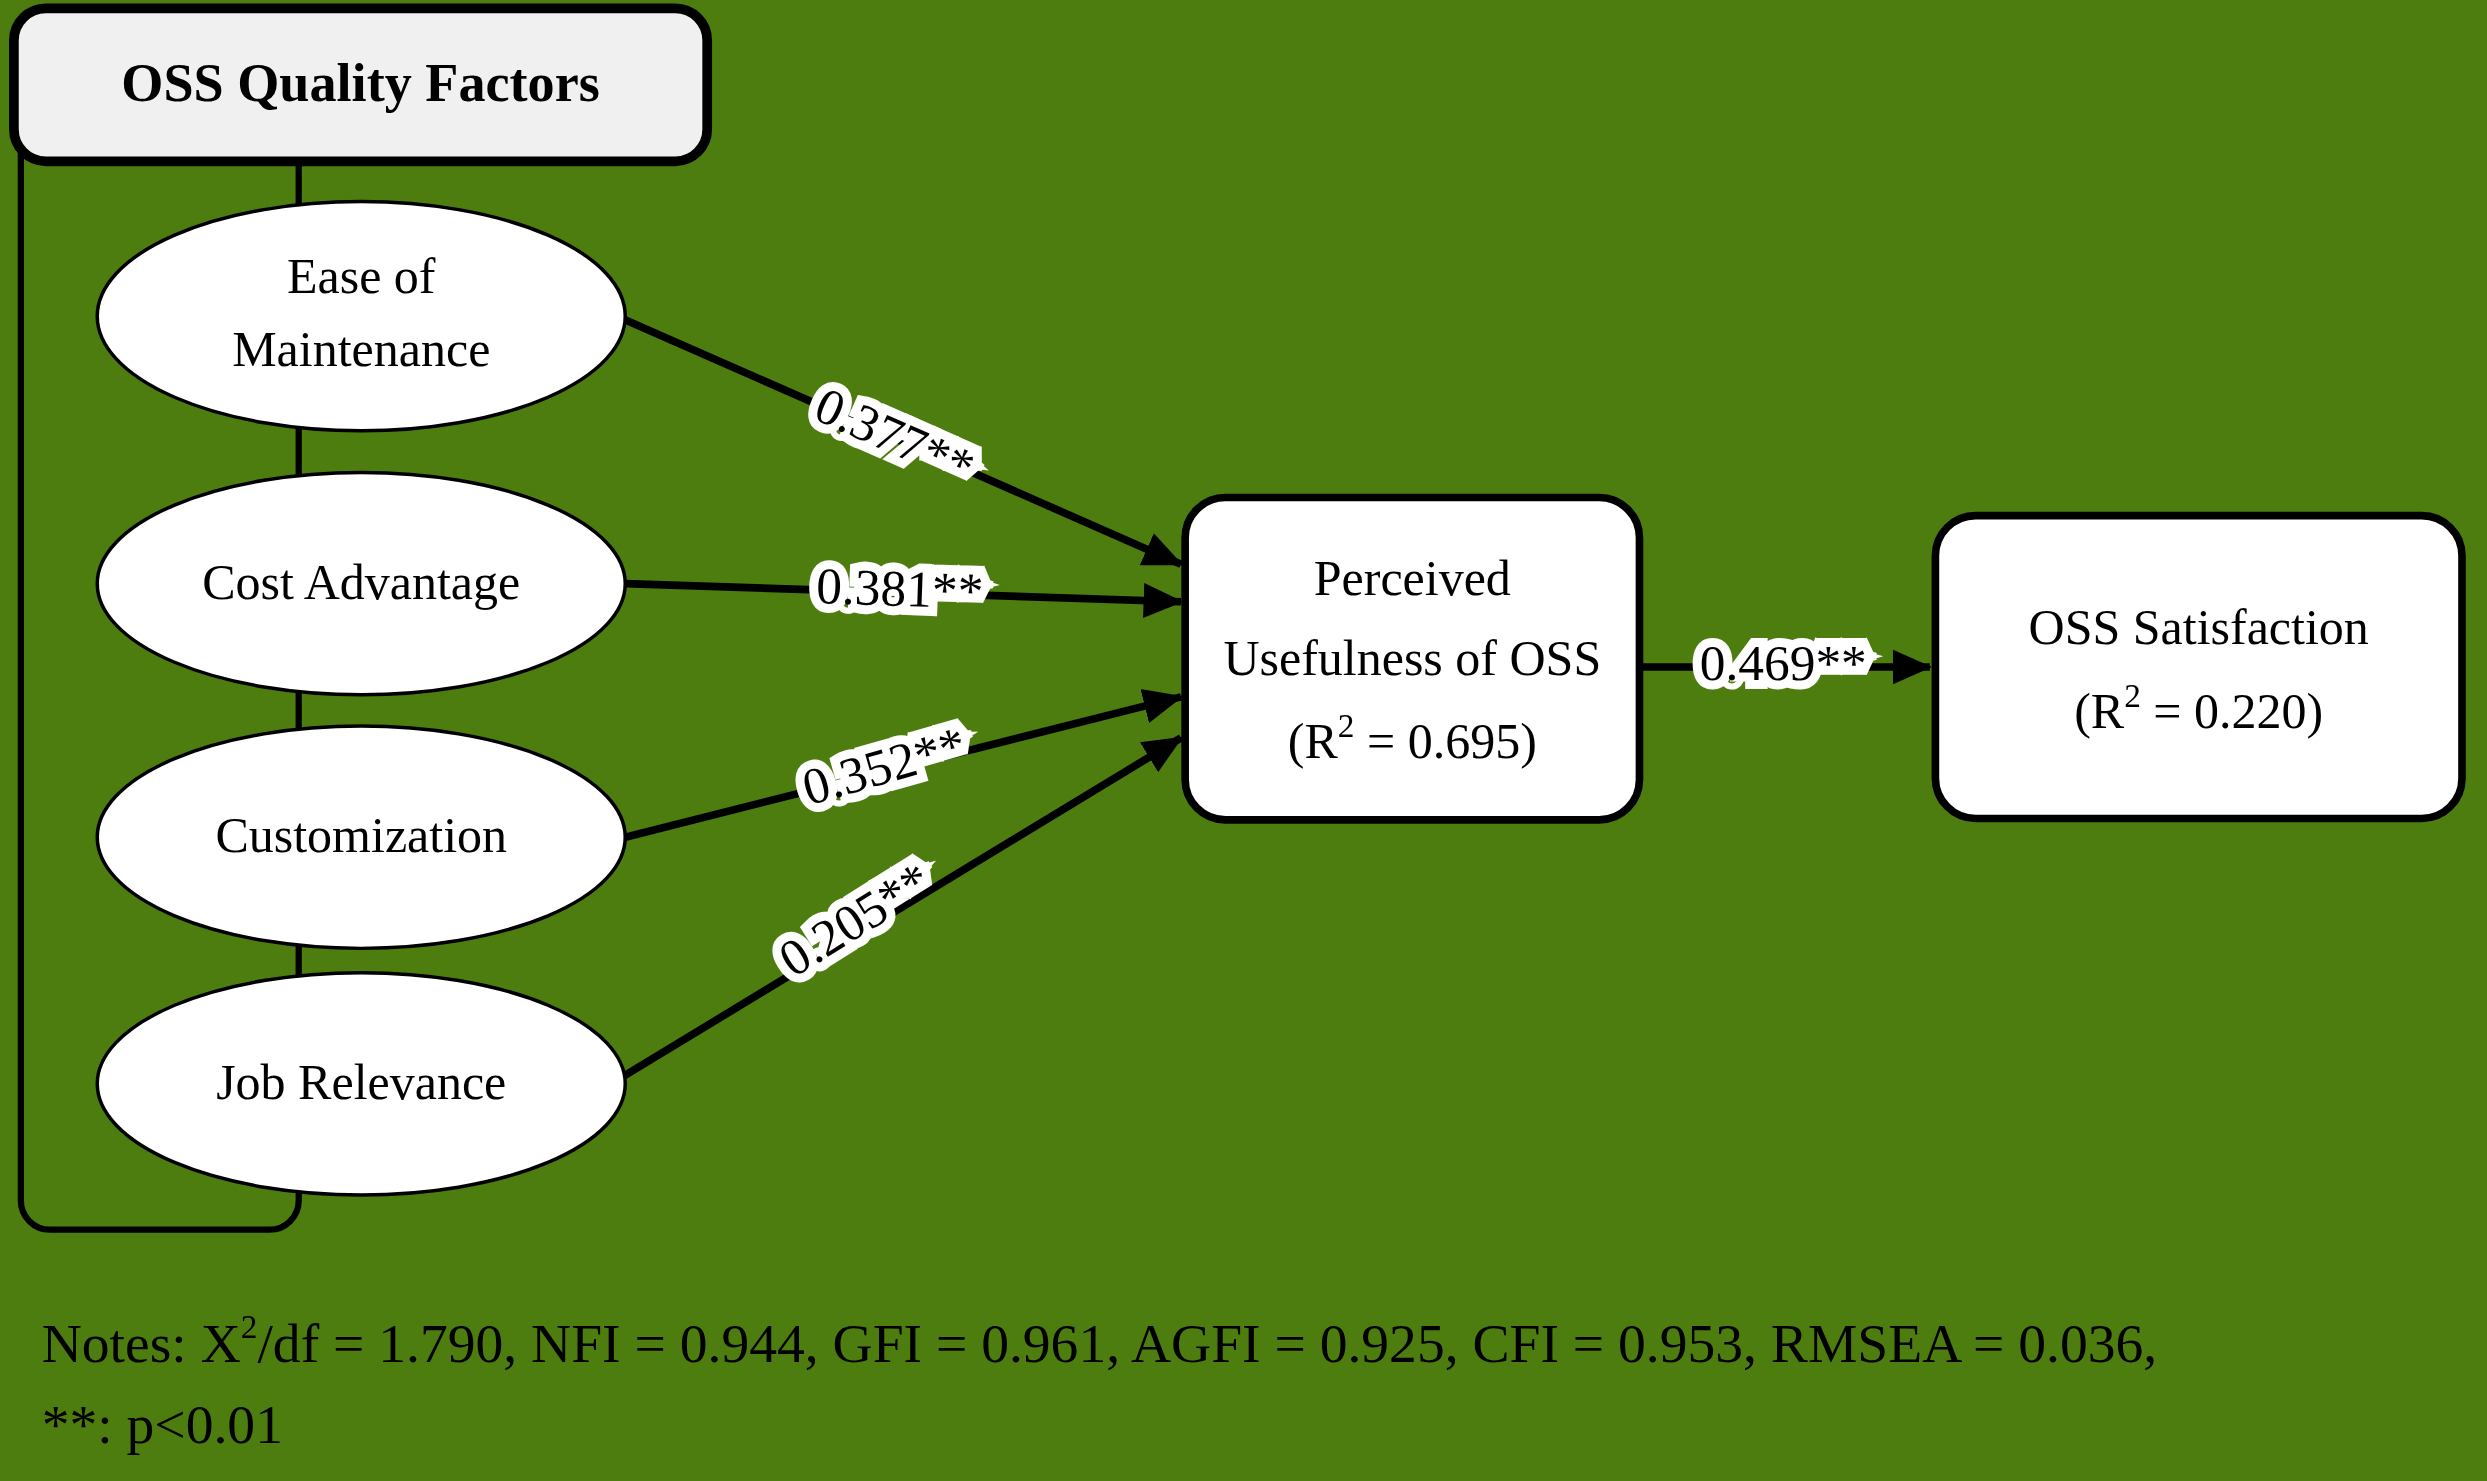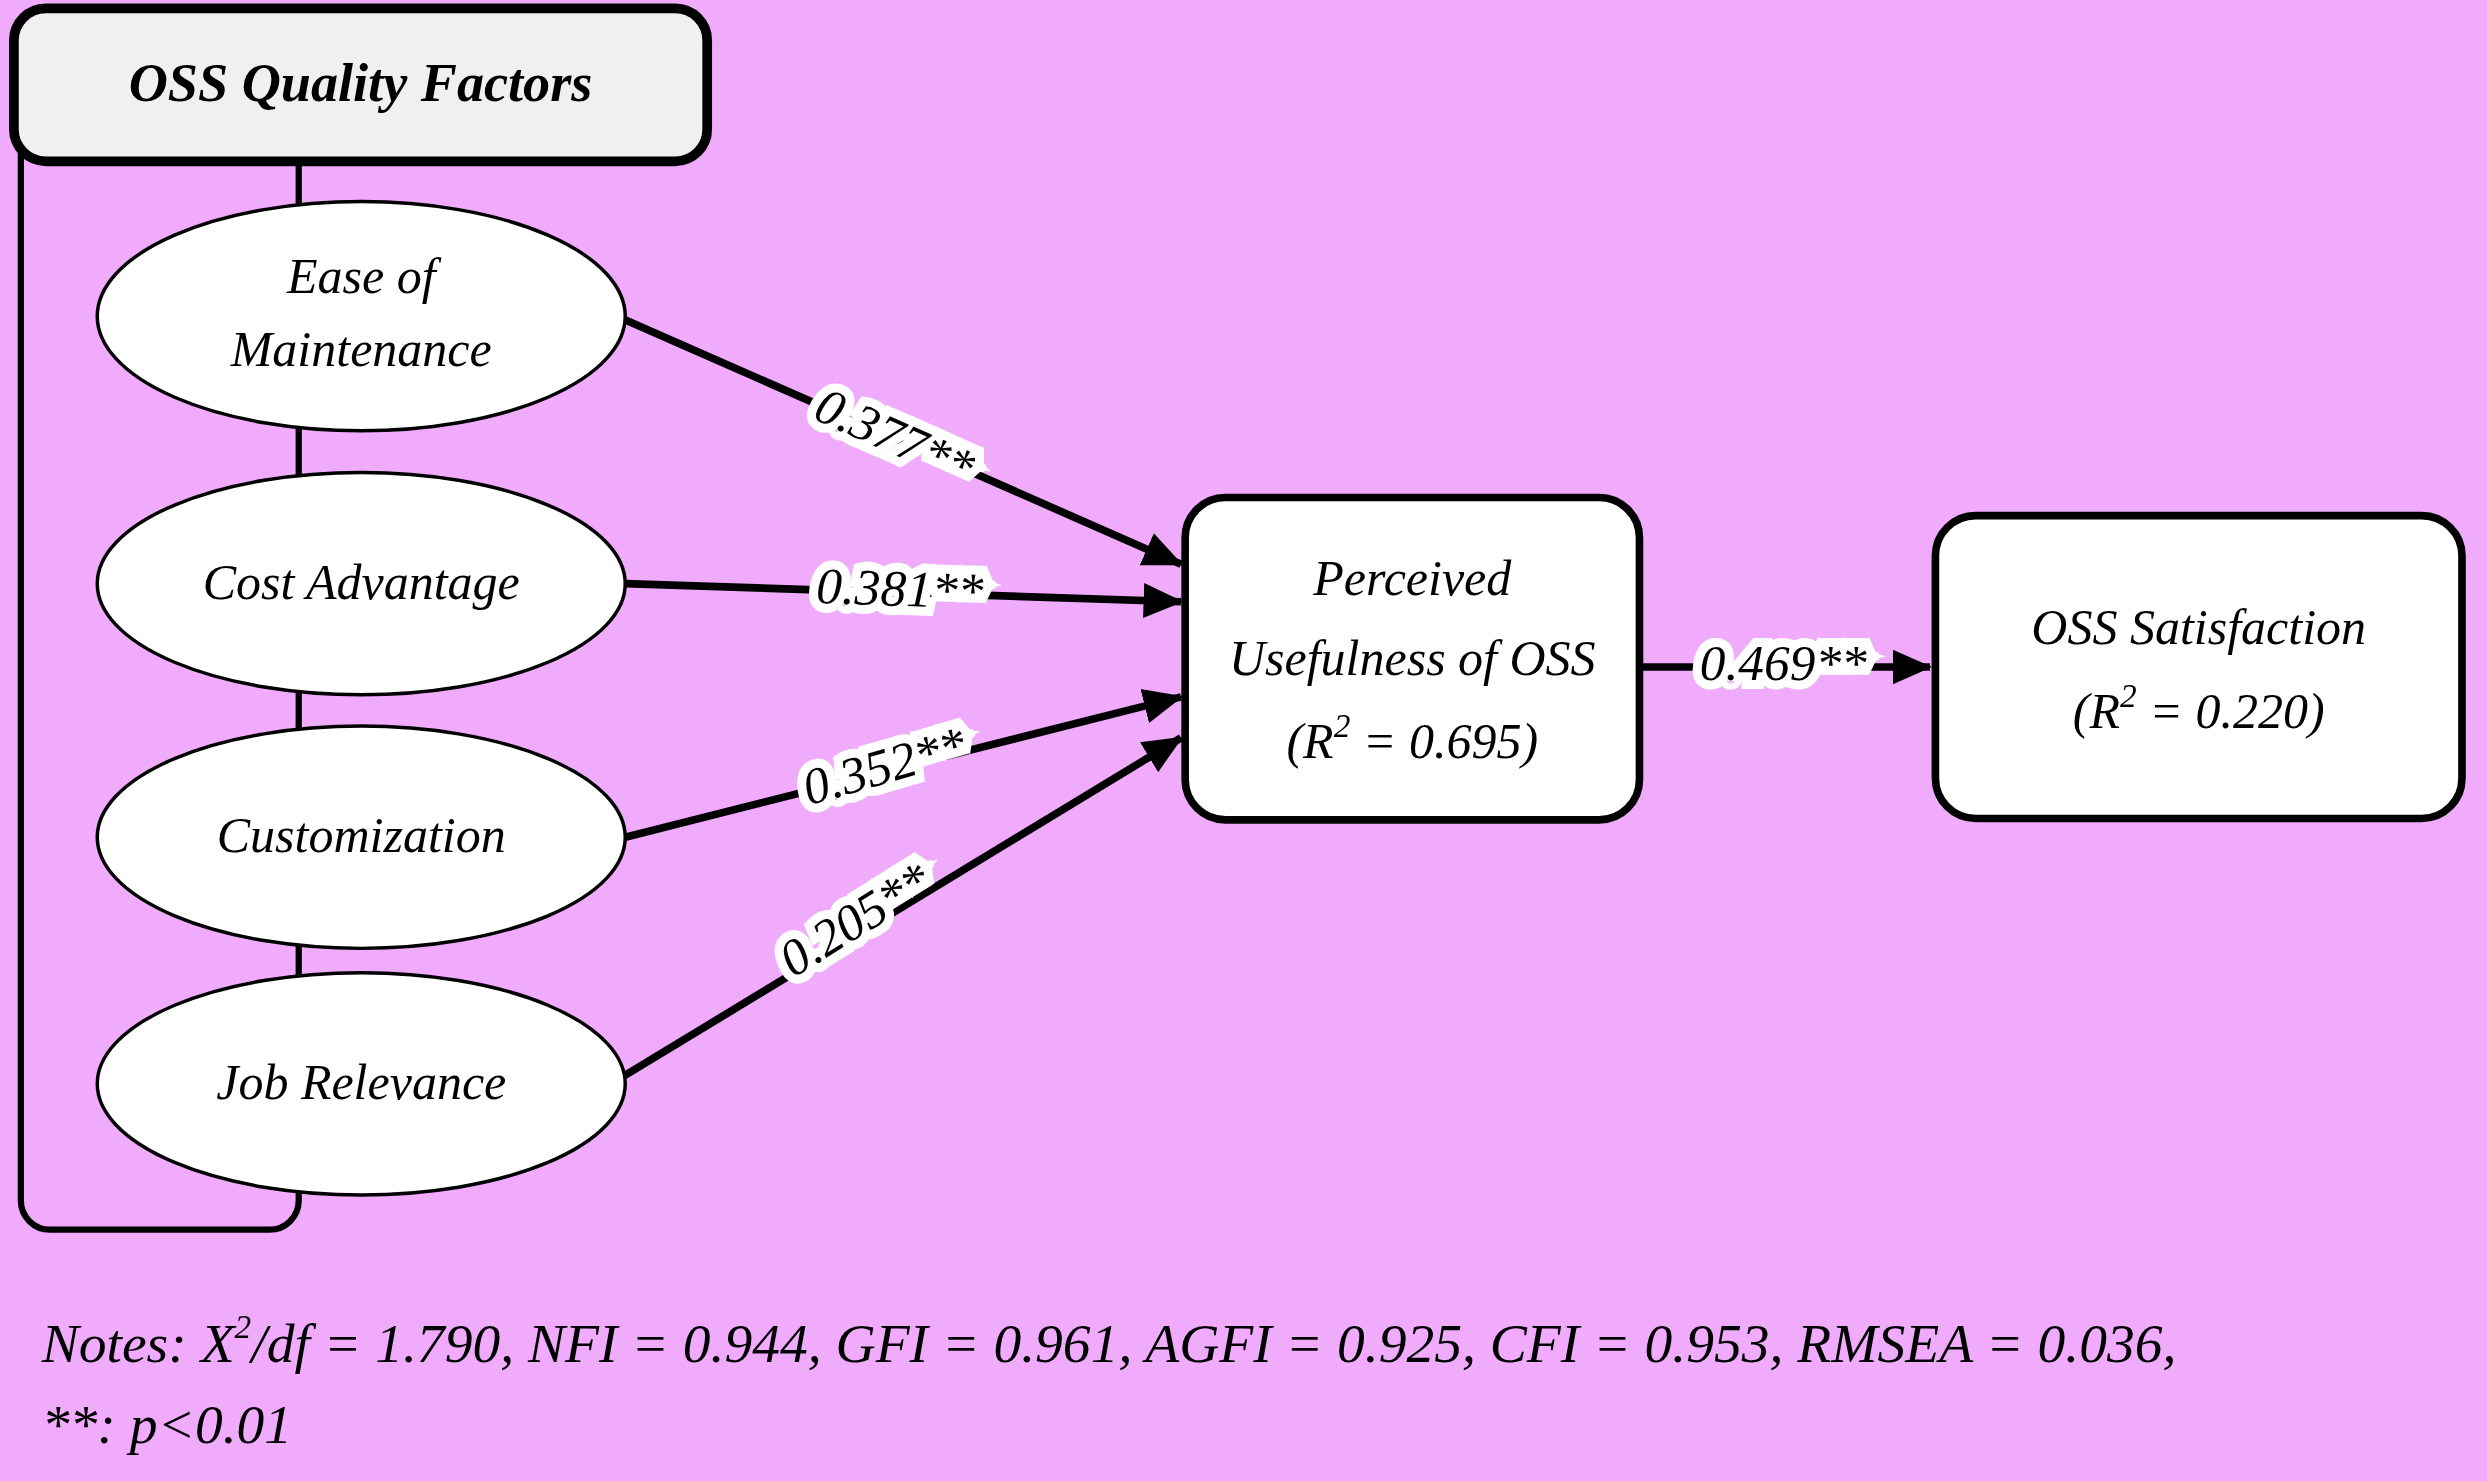--- a/index.html
+++ b/index.html
@@ -11,22 +11,21 @@
   body {
     width: 2487px;
     height: 1482px;
     font-family: "Liberation Serif", "DejaVu Serif", serif;
     overflow: hidden;
   }
   #diagram-root {
     position: relative;
     width: 2487px;
     height: 1482px;
-    background: #f0abfc;
-    font-style: italic;
+    background: #4d7c0f;
   }
   svg#sem-canvas {
     position: absolute;
     left: 0;
     top: 0;
     width: 2487px;
     height: 1482px;
     display: block;
   }
   .node-shape-thick {

